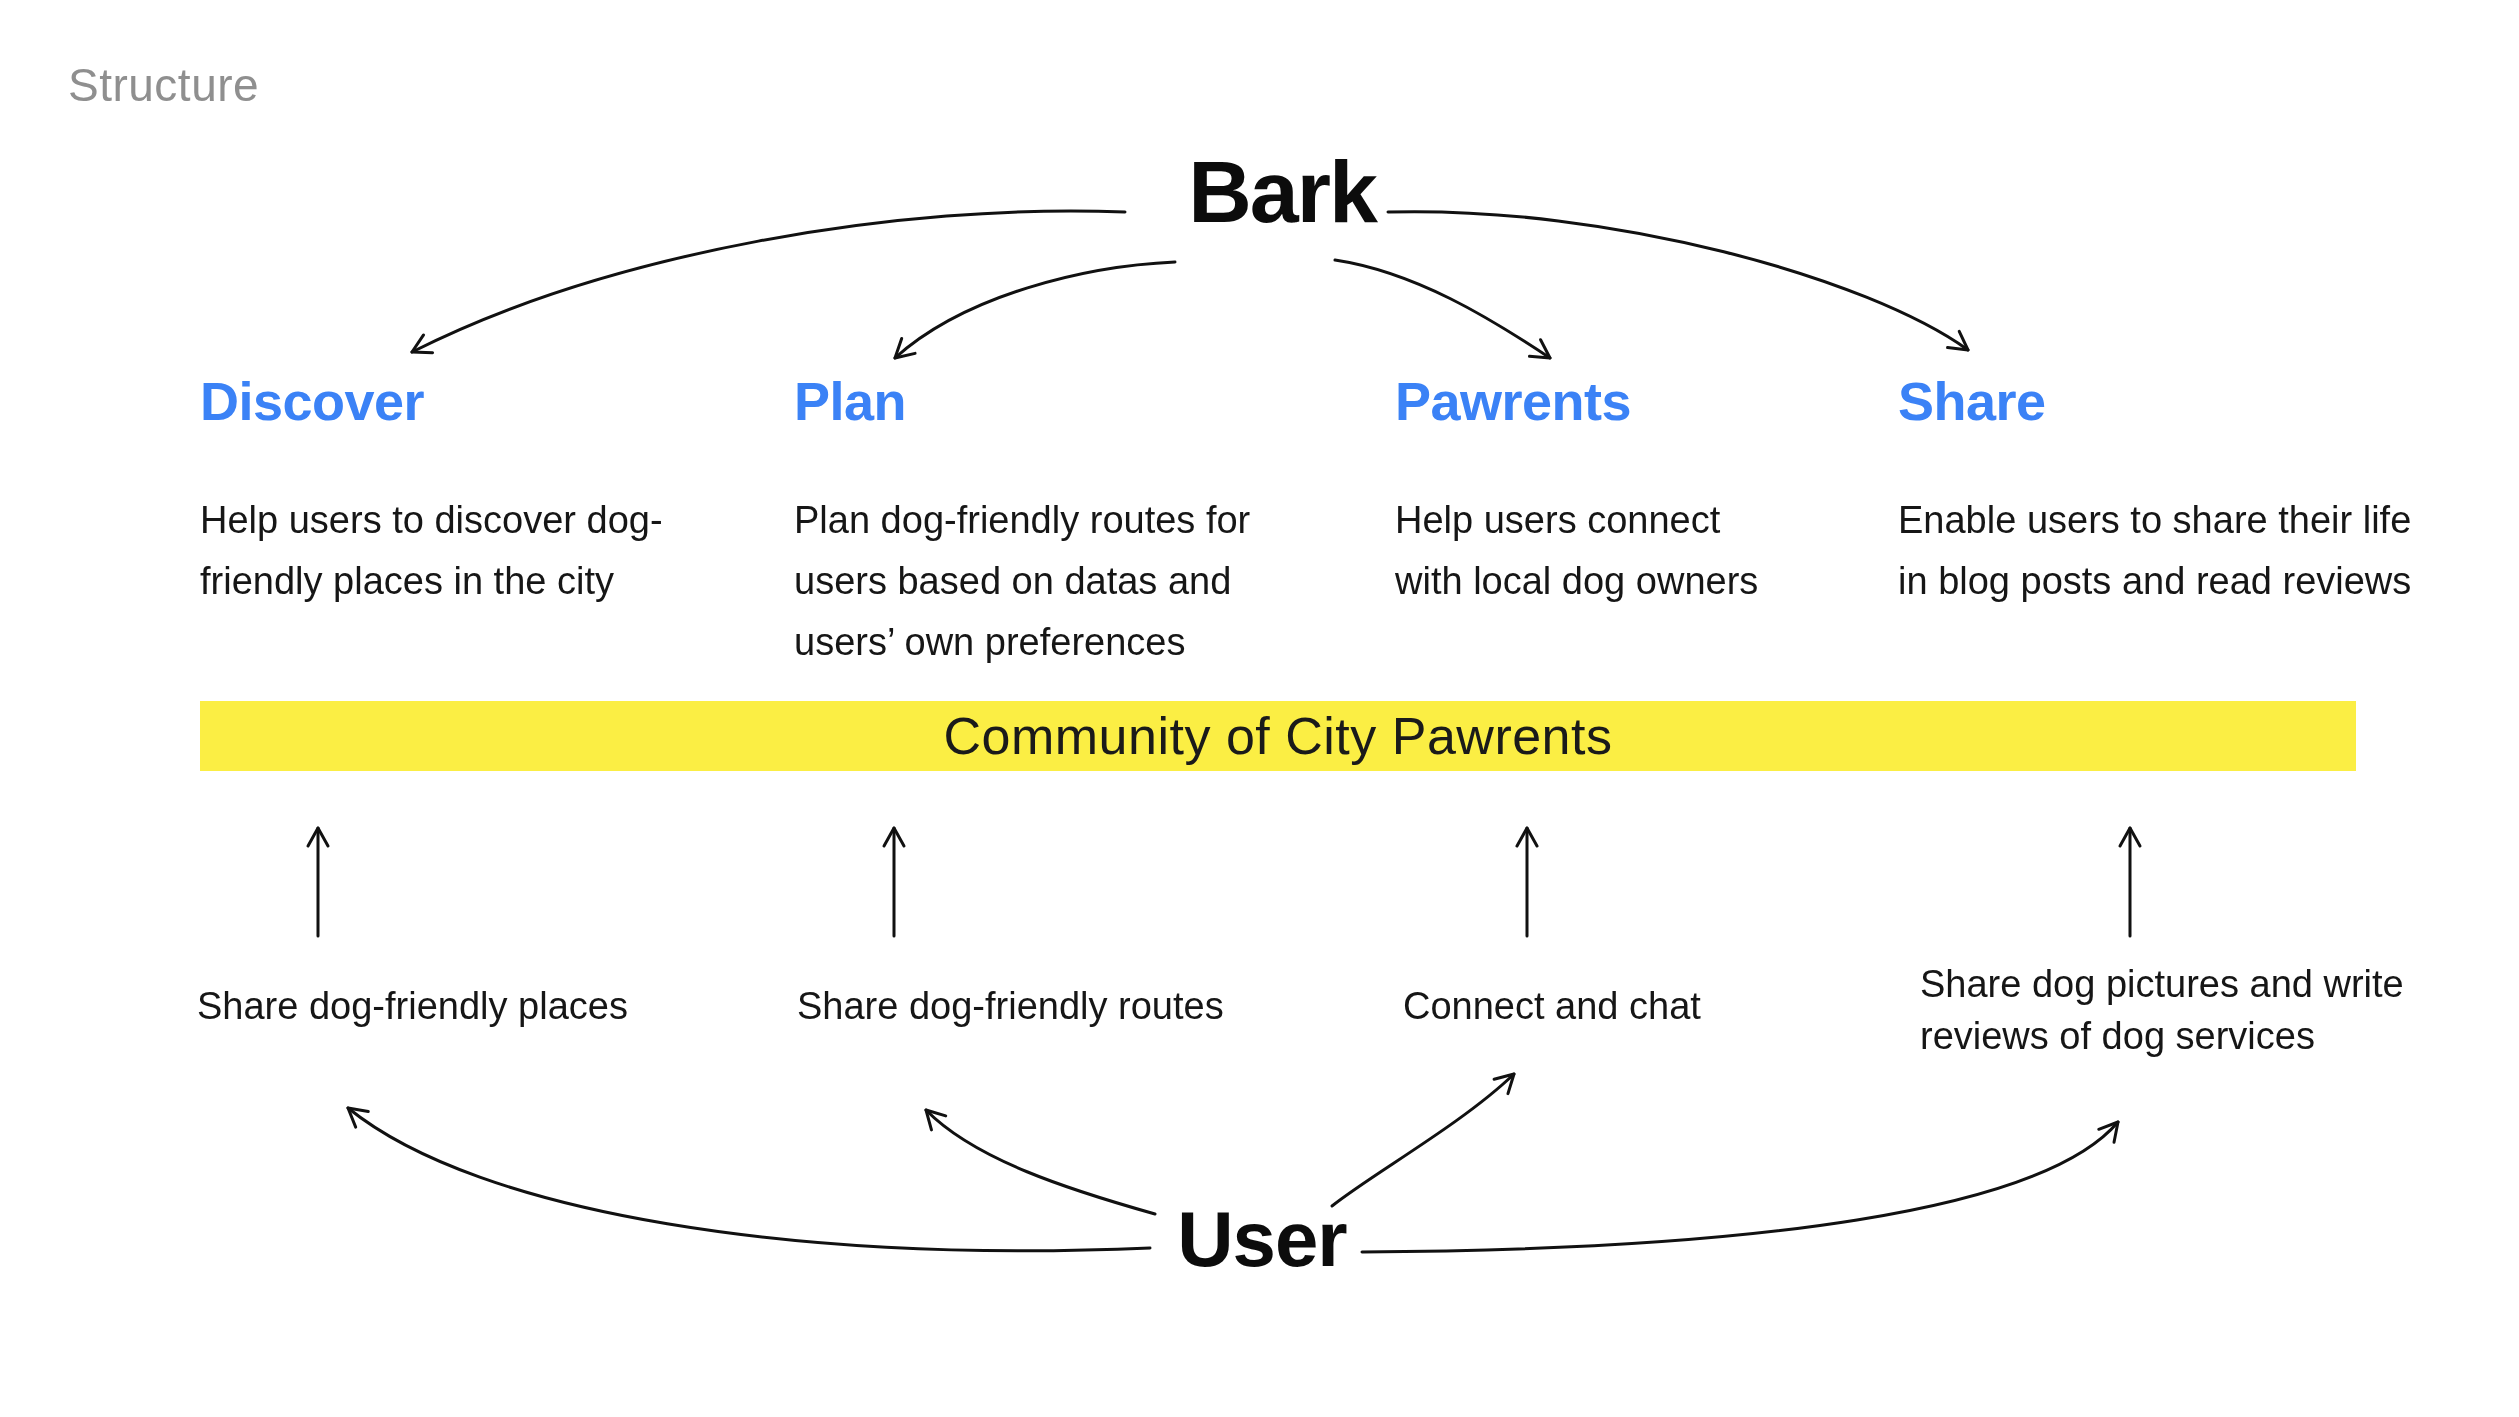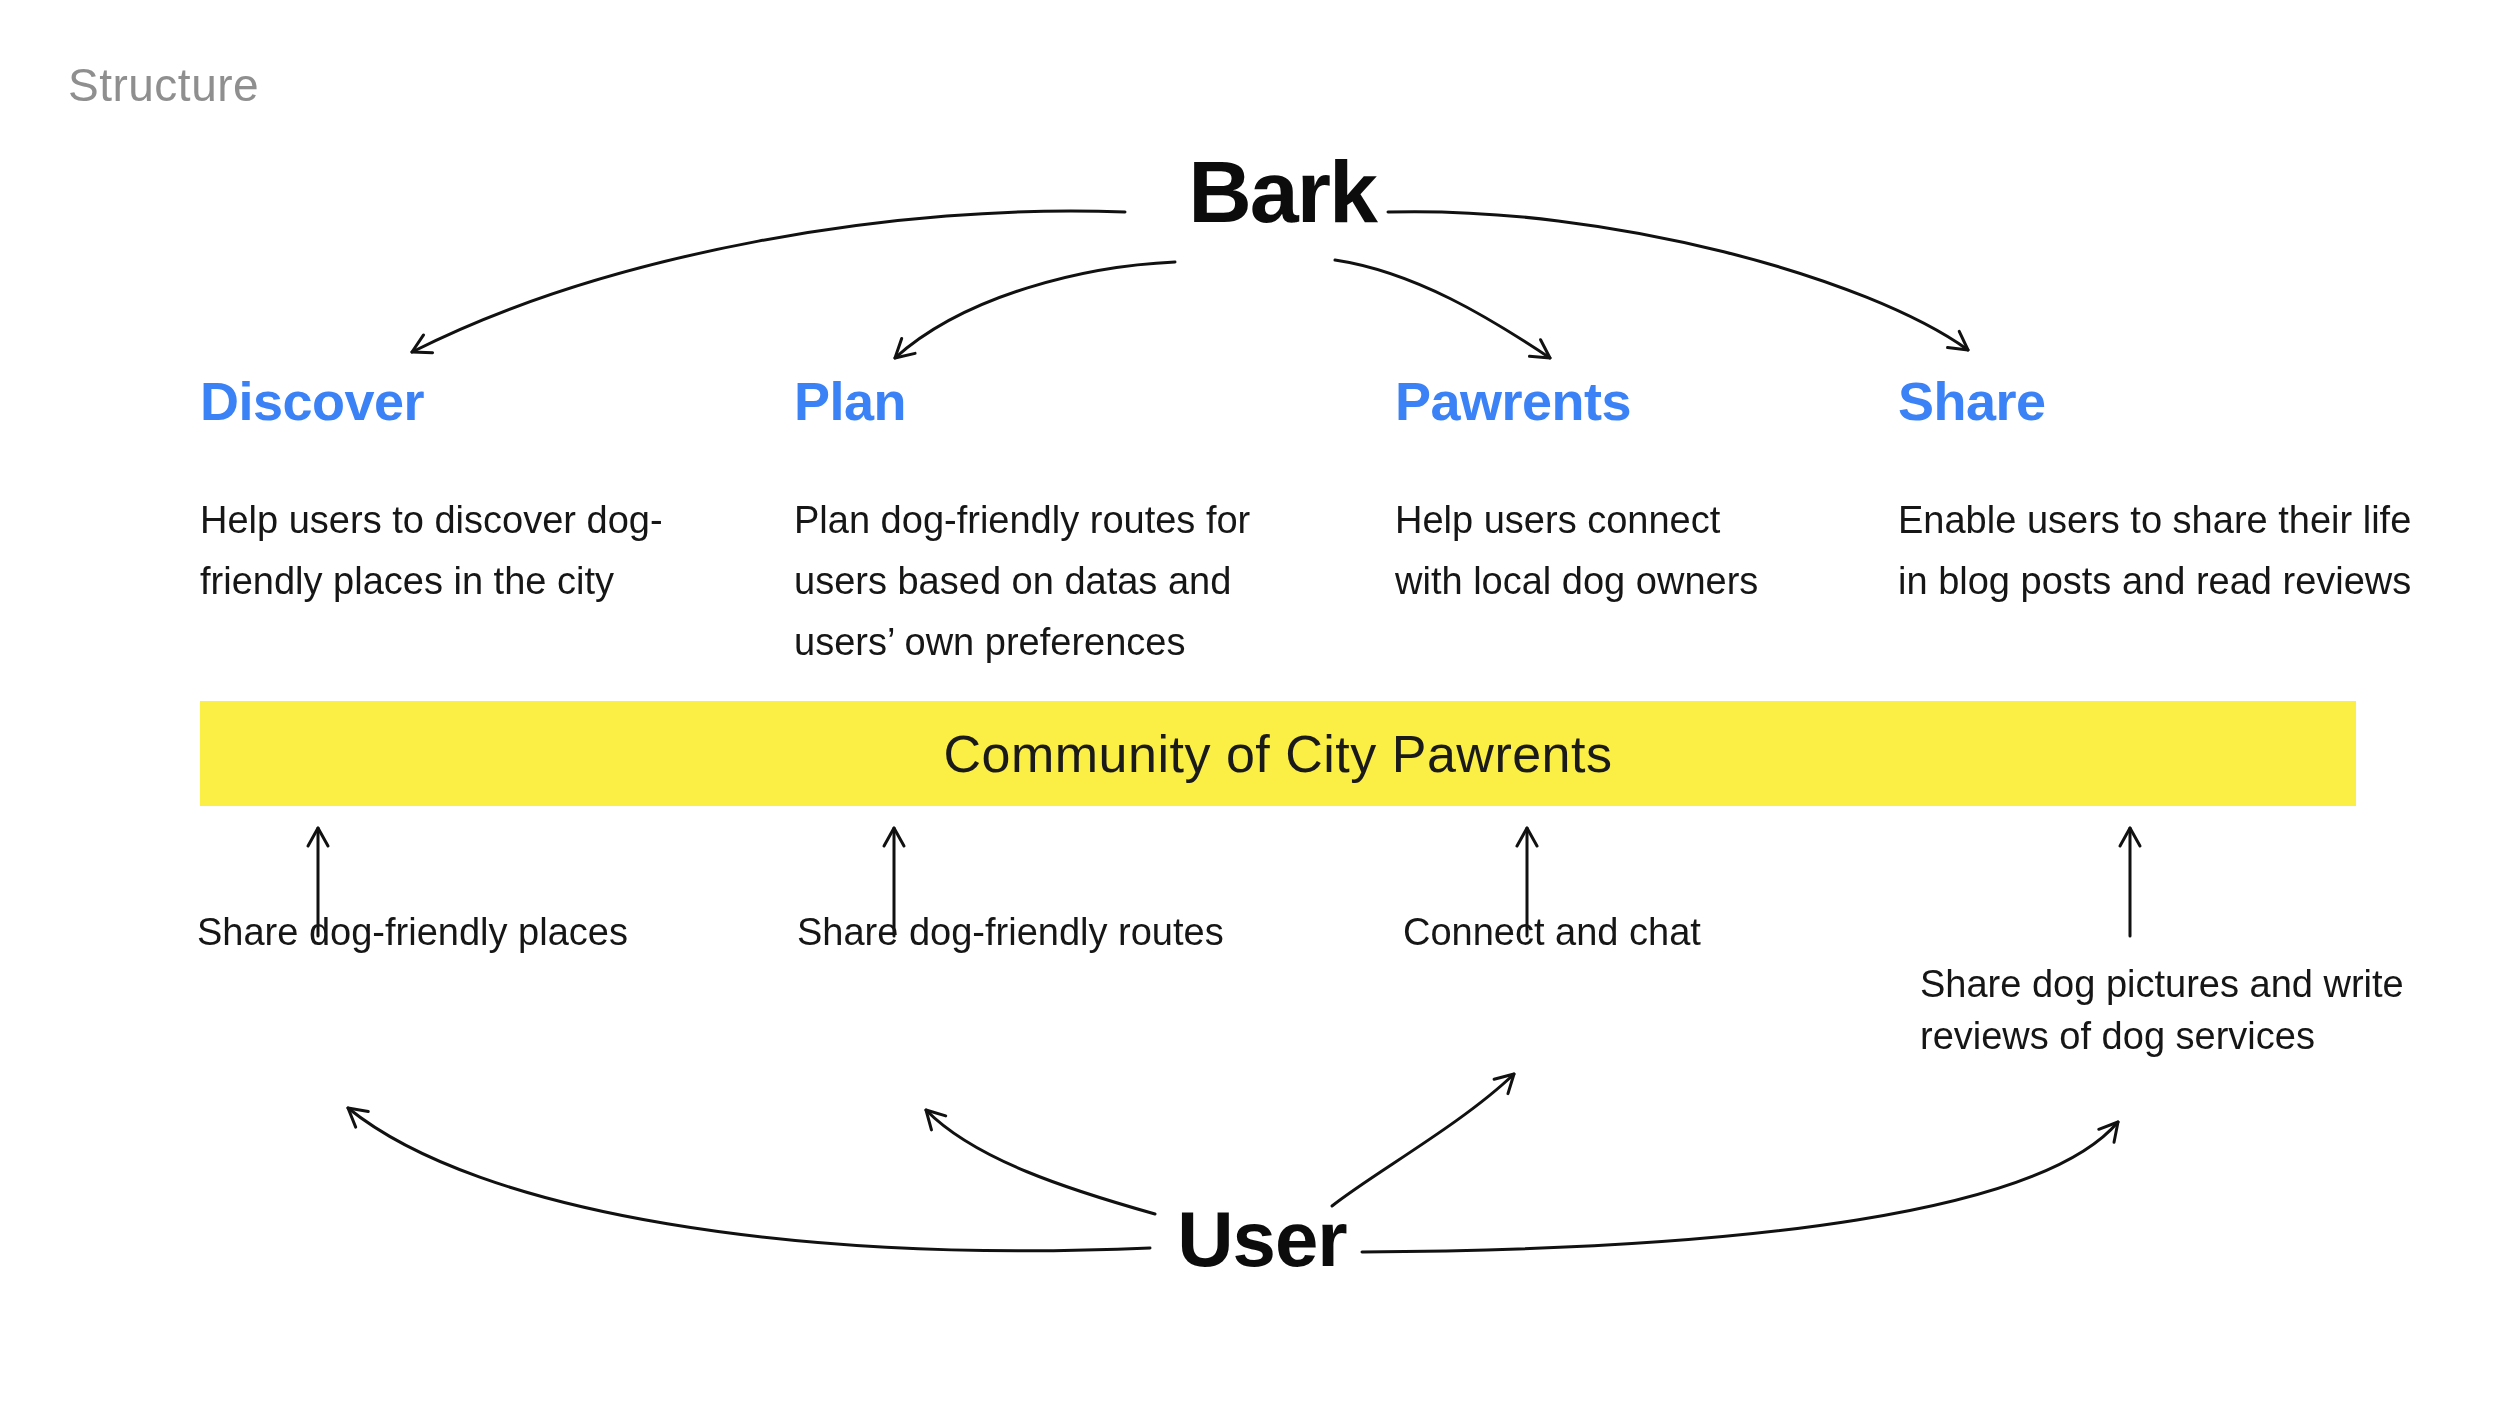--- a/index.html
+++ b/index.html
@@ -70,36 +70,36 @@
     white-space: pre-line;
   }
   .pos-discover { left: 200px; }
   .pos-plan     { left: 794px; }
   .pos-connect  { left: 1395px; }
   .pos-share    { left: 1898px; }
 
   .community-banner {
     position: absolute;
     left: 200px; top: 701px;
-    width: 2156px; height: 105px;
+    width: 2156px; height: 70px;
     background: #FBEE44;
     display: flex;
     align-items: center;
     justify-content: center;
   }
   .community-banner-label {
     font-size: 52px;
     font-weight: 400;
     color: #1a1a1a;
     letter-spacing: 0.5px;
     white-space: nowrap;
   }
   .user-action {
     position: absolute;
-    top: 906px;
+    top: 980px;
     font-size: 38px;
     font-weight: 400;
     line-height: 52px;
     color: #161616;
     white-space: pre-line;
   }
   .pos-action-places   { left: 197px; }
   .pos-action-routes   { left: 797px; }
   .pos-action-chat     { left: 1403px; }
   .pos-action-pictures { left: 1920px; top: 958px; }

